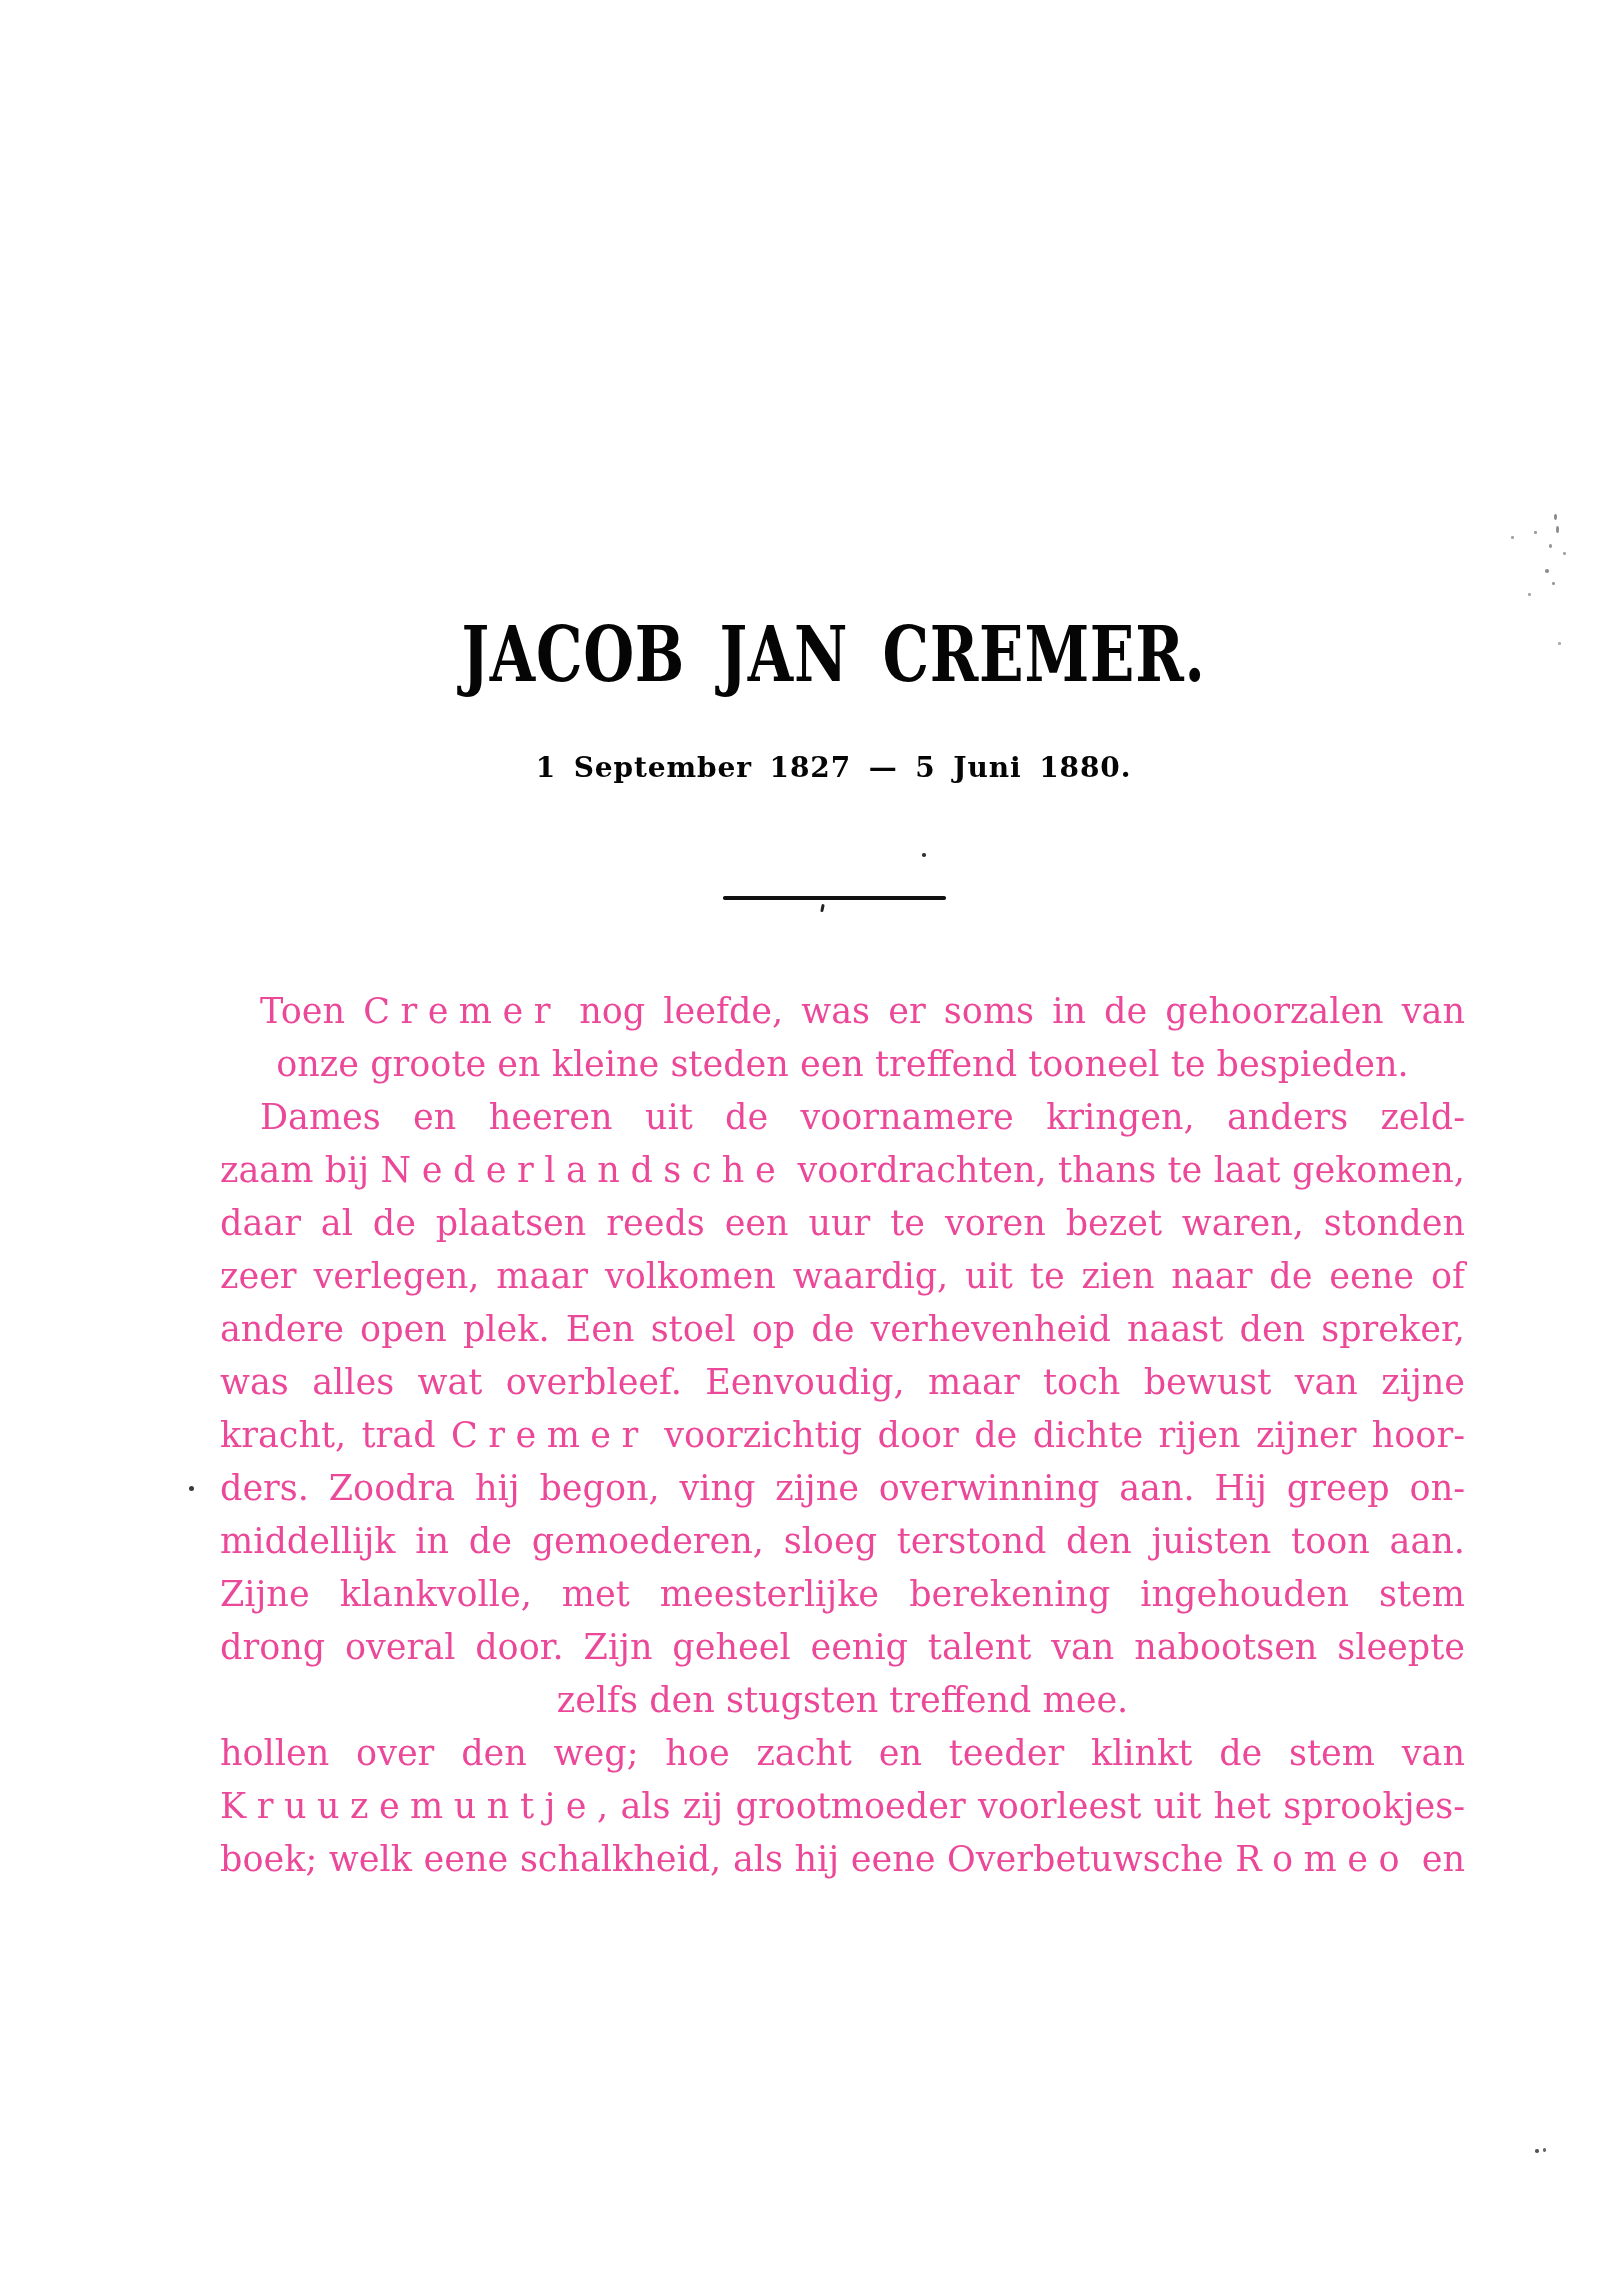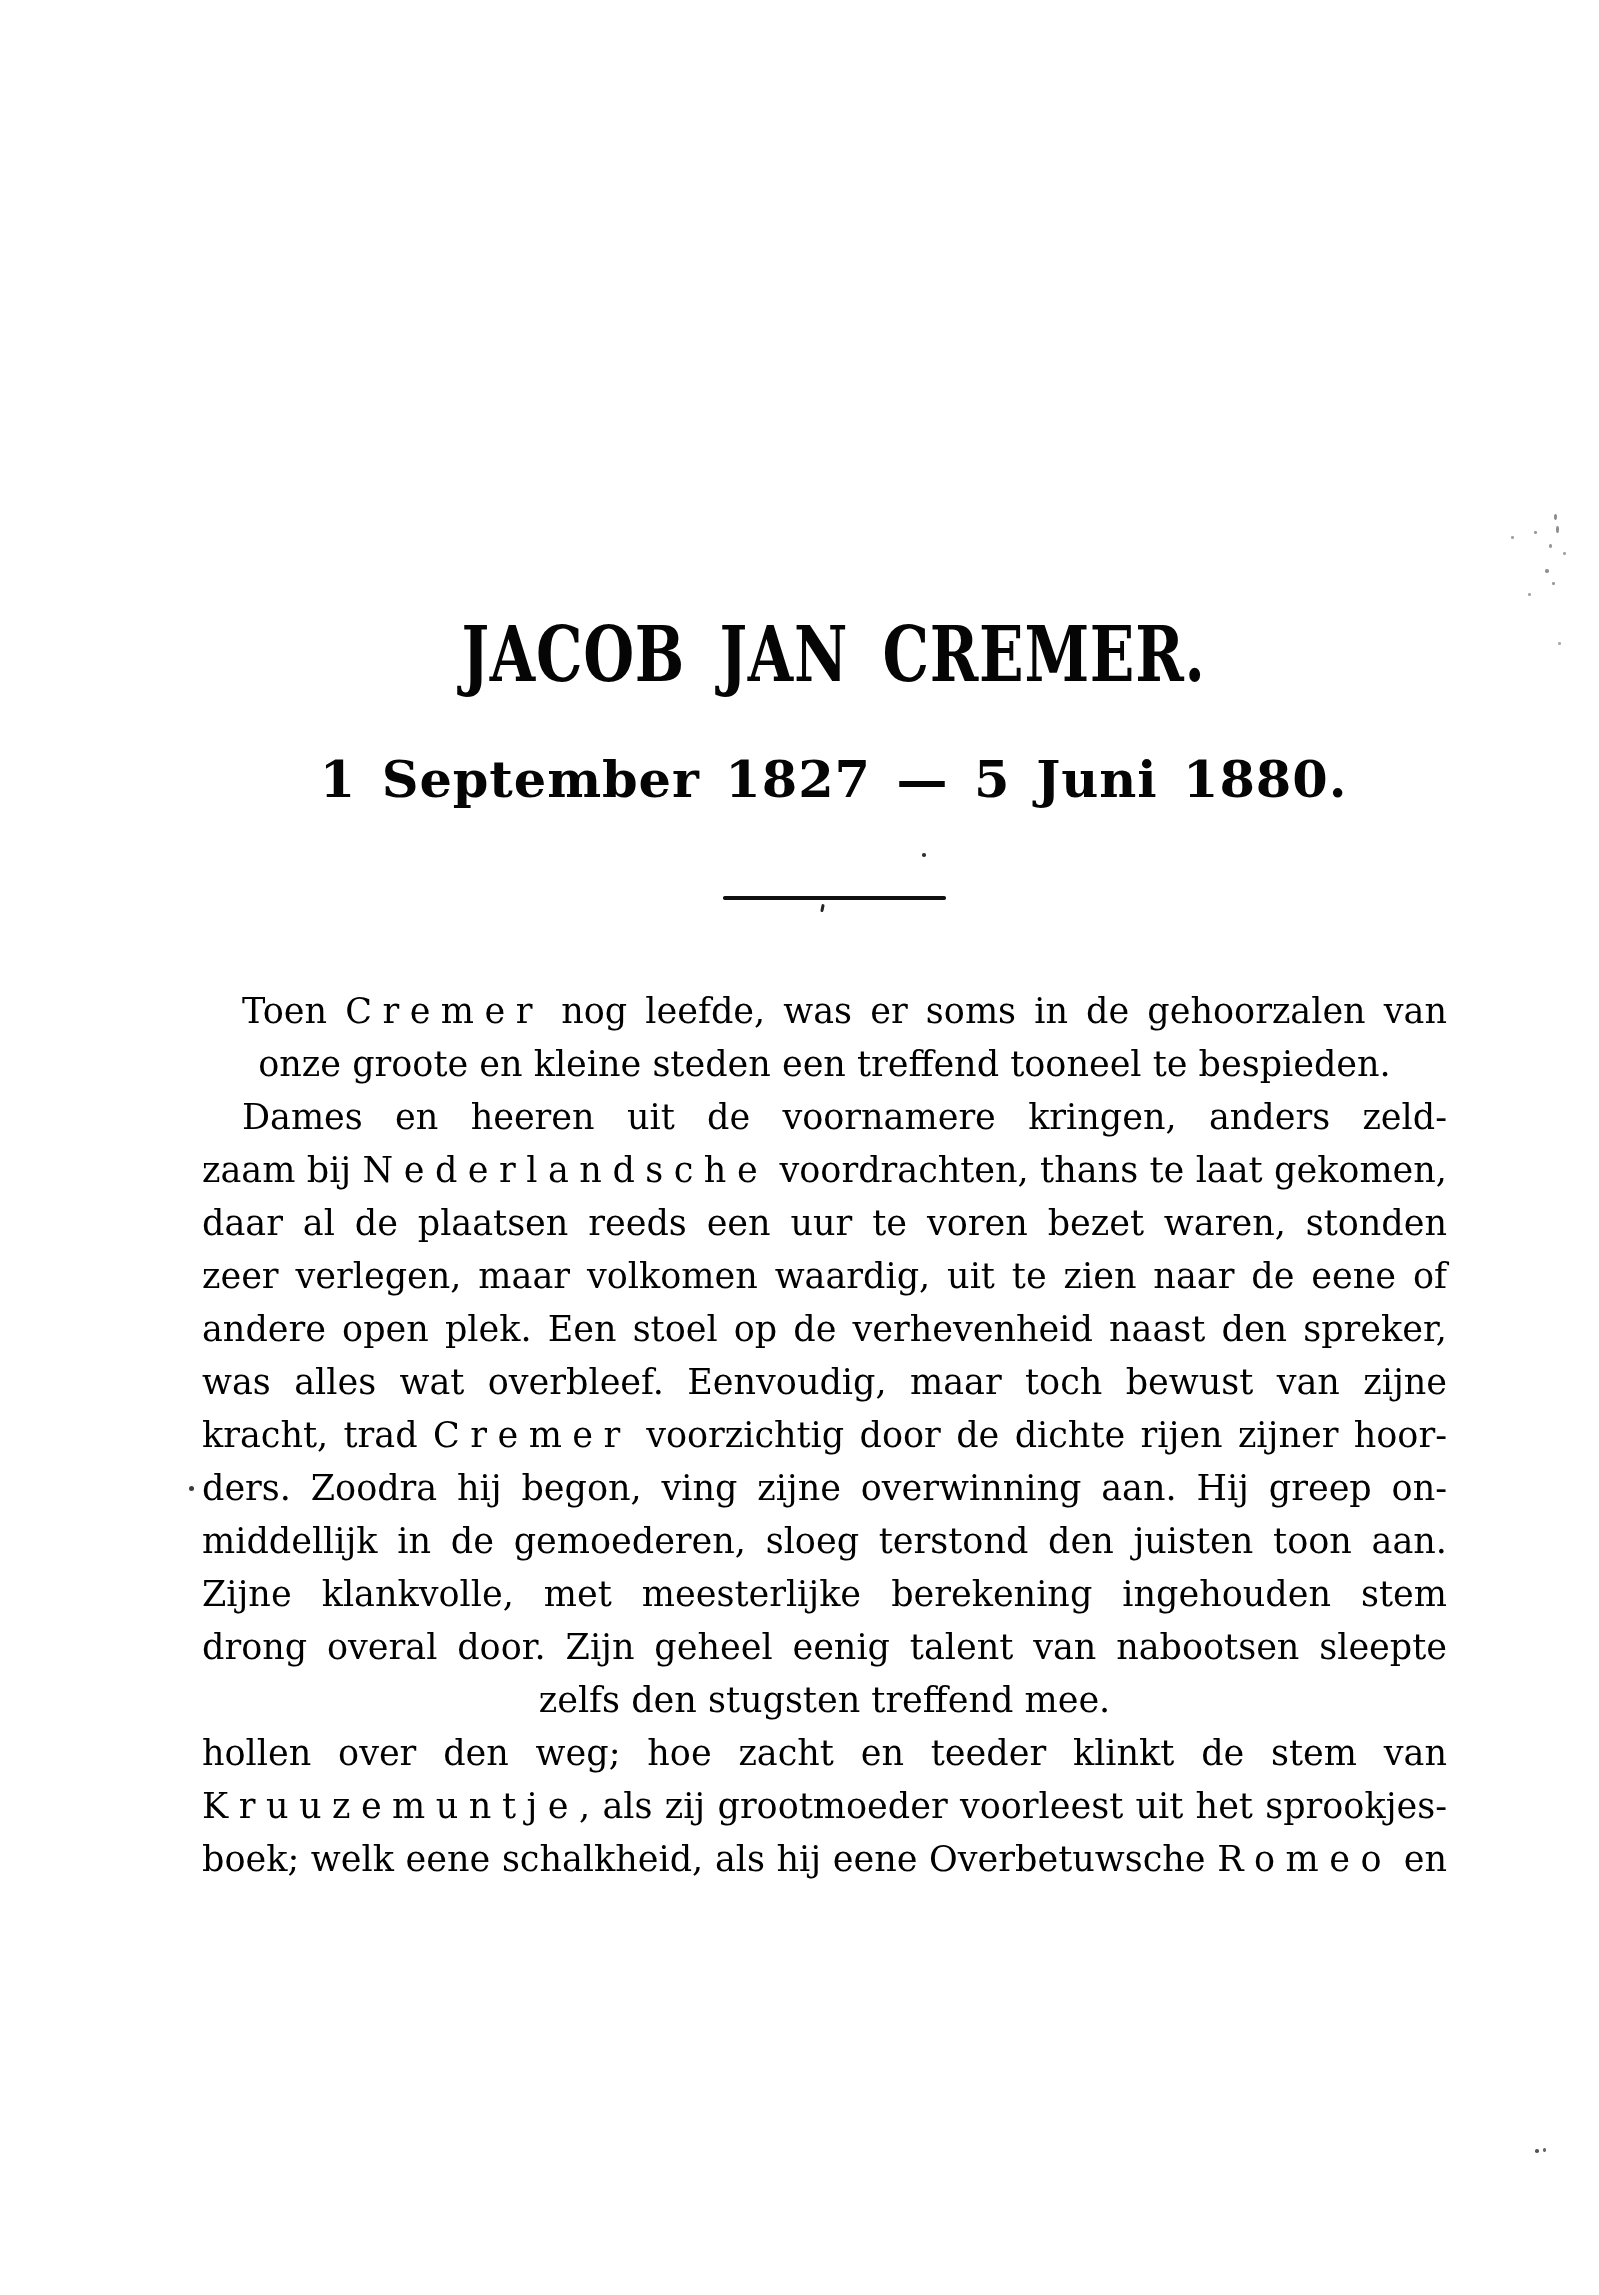--- a/index.html
+++ b/index.html
@@ -37,45 +37,45 @@
   }
   .subtitle {
     position: absolute;
     left: 211px;
     top: 754px;
     width: 1245px;
     margin: 0;
     text-align: center;
     font-family: "DejaVu Serif", serif;
     font-weight: bold;
-    font-size: 51px;
+    font-size: 28px;
     line-height: 1;
     letter-spacing: 0.9px;
     word-spacing: 7px;
     color: #050505;
     white-space: nowrap;
   }
   .rule {
     position: absolute;
     left: 723px;
     top: 896px;
     width: 223px;
     height: 4.4px;
     background: #101010;
     border-radius: 1.8px;
   }
   
   .body-text {
     position: absolute;
-    left: 202px;
+    left: 220px;
     top: 985px;
     width: 1245px;
     font-size: 35px;
     line-height: 53px;
-    color: #000000;
+    color: #ec4899;
   }
   .paragraph { margin: 0; }
   .line {
     height: 53px;
     white-space: nowrap;
     text-align: center;
   }
   .line.j {
     white-space: normal;
     text-align: justify;

